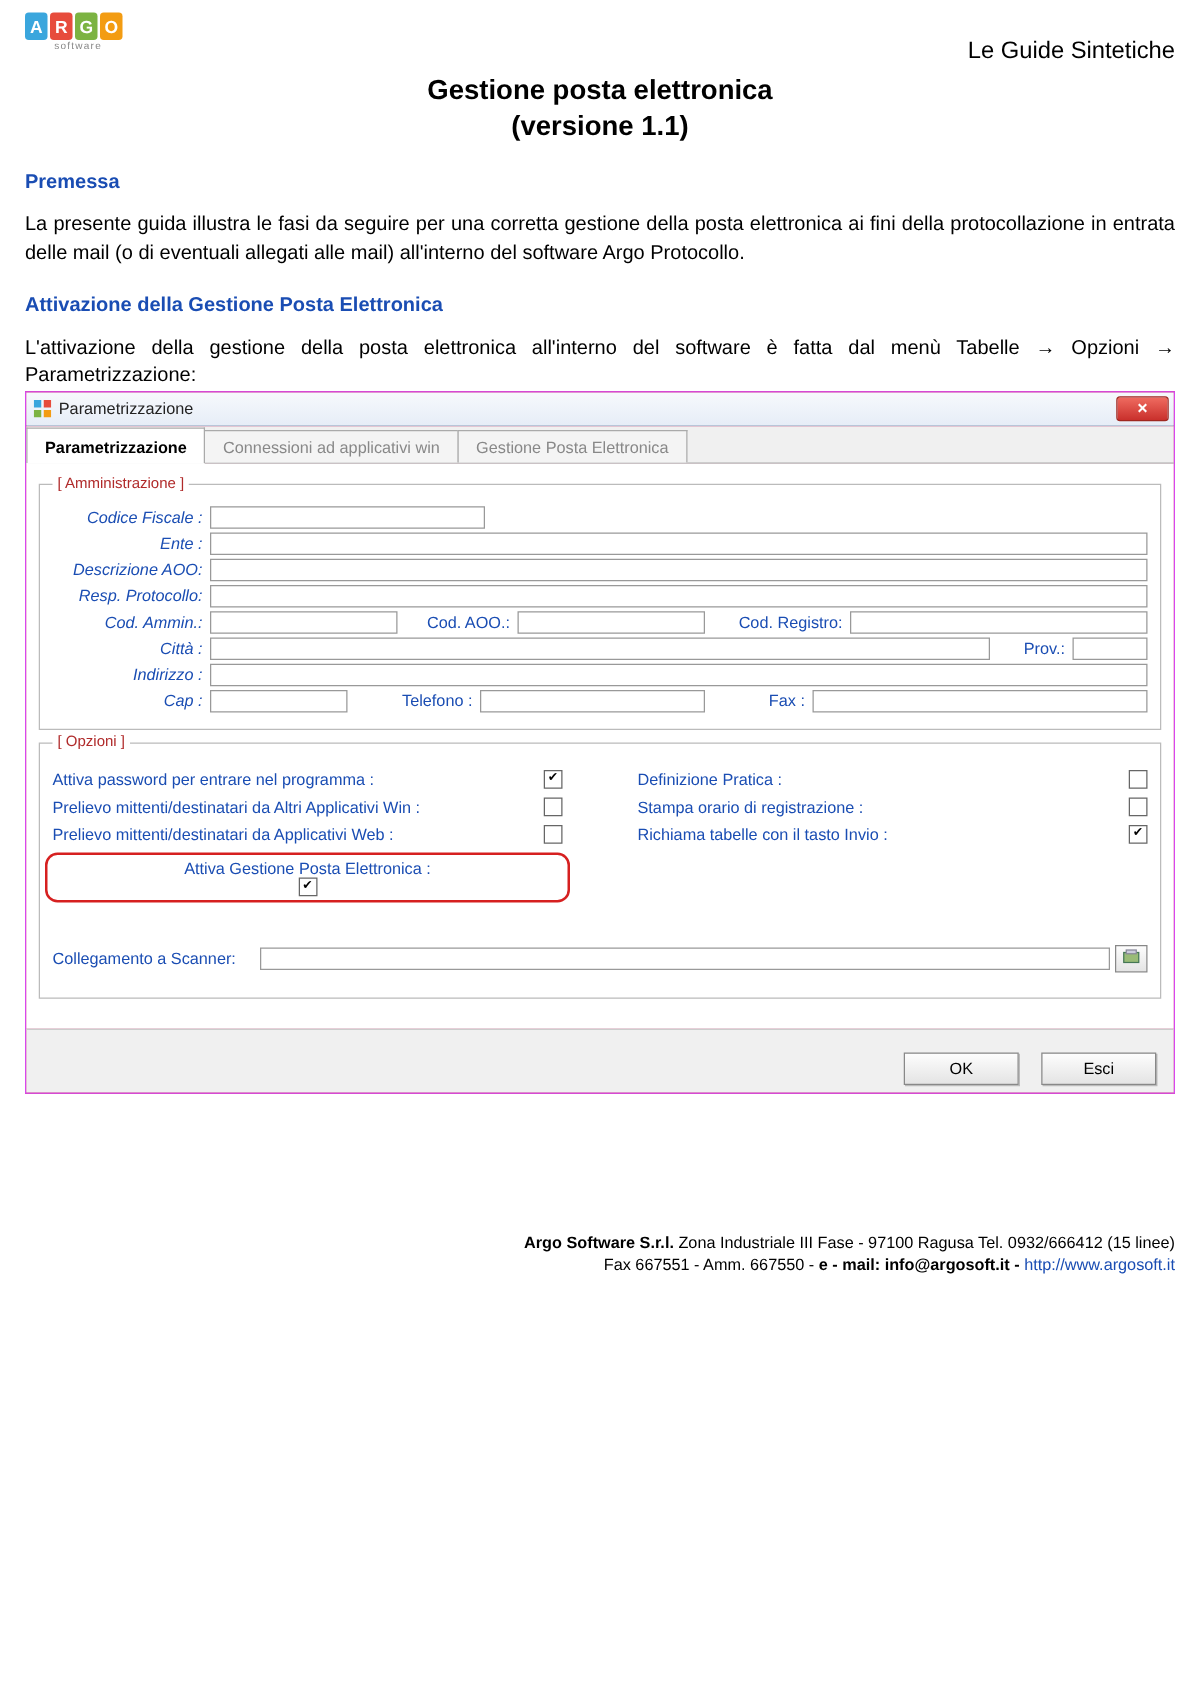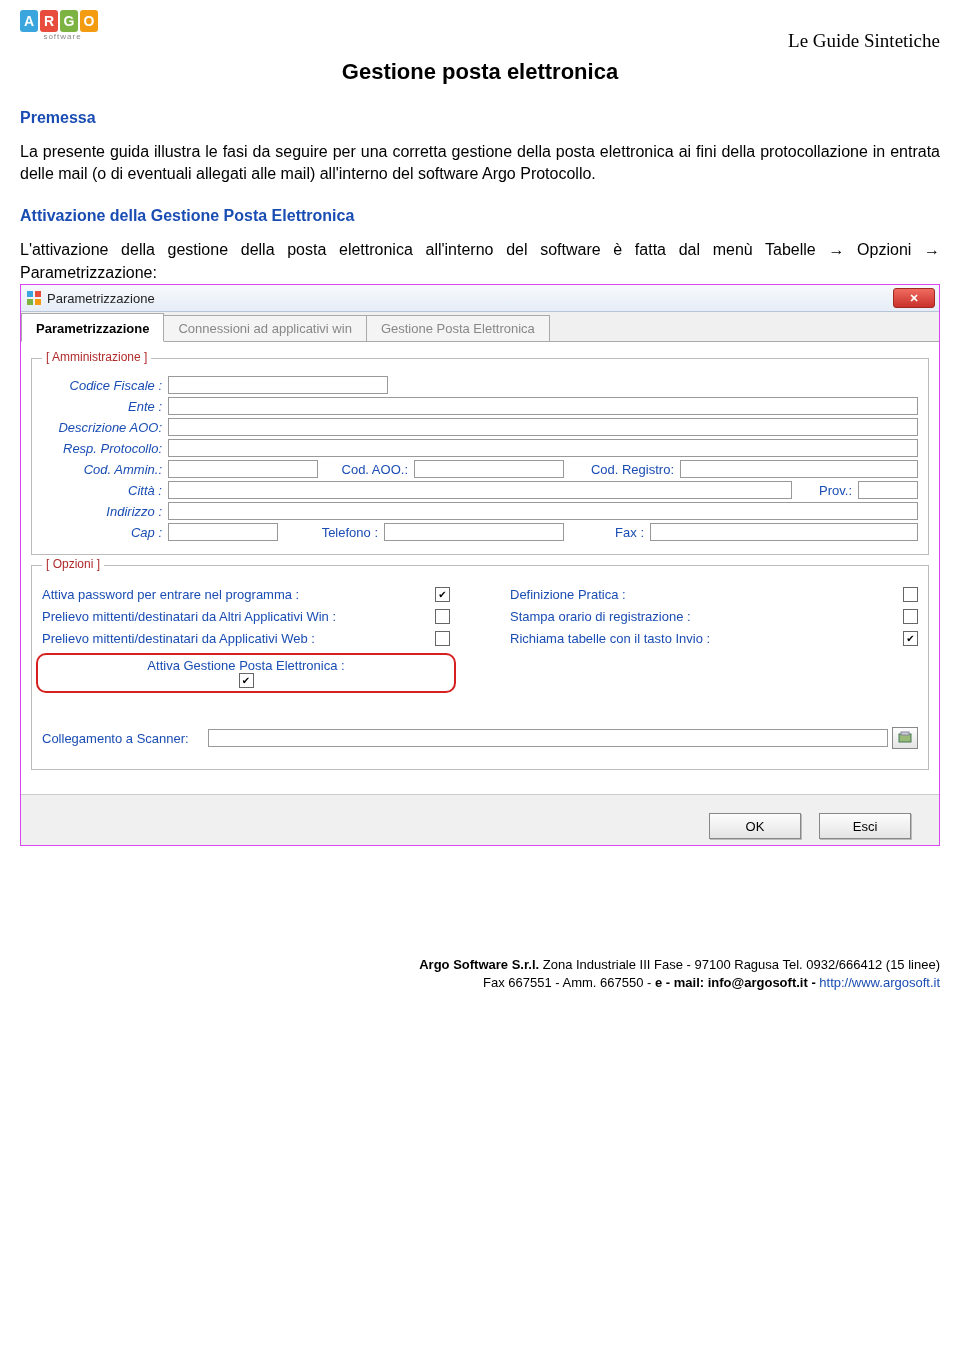--- a/index.html
+++ b/index.html
@@ -45,21 +45,20 @@
   .logo-sub {
     font-size: 8px;
     color: #888;
     text-align: center;
     letter-spacing: 1px;
   }
   .header-sub {
     font-size: 19px;
     color: #000;
     margin-top: 20px;
-    font-family: Liberation Serif, serif;
   }
   .doc-title {
     text-align: center;
     font-weight: bold;
     font-size: 22px;
     margin-top: 6px;
     line-height: 1.3;
   }
   .section-h {
     color: #1a4db3;
@@ -221,21 +220,21 @@
     width: 24px; height: 20px;
     border: 1px solid #888;
     background: linear-gradient(#fdfdfd,#e4e4e4);
     display:flex; align-items:center; justify-content:center;
     margin-left: 4px;
   }
   .dlg-buttons {
     display: flex;
     justify-content: flex-end;
     gap: 18px;
-    padding: 18px 28px 6px 0;
+    padding: 18px 14px 6px 0;
     background: #f0f0f0;
     border-top: 1px solid #ccc;
   }
   .dlg-btn {
     min-width: 90px;
     height: 24px;
     border: 1px solid #888;
     background: linear-gradient(#fdfdfd, #e4e4e4);
     font-size: 13px;
     display: flex;
@@ -265,20 +264,21 @@
         <span class="logo-block logo-g">G</span>
         <span class="logo-block logo-o">O</span>
       </div>
       <div class="logo-sub">software</div>
     </div>
     <div class="header-sub">Le Guide Sintetiche</div>
   </div>
 
   <div class="doc-title">
     <div>Gestione posta elettronica</div>
+    <div>(versione 1.1)</div>
   </div>
 
   <div class="section-h">Premessa</div>
   <div class="body-text">La presente guida illustra le fasi da seguire per una corretta gestione della posta elettronica ai fini della protocollazione in entrata delle mail (o di eventuali allegati alle mail) all'interno del software Argo Protocollo.</div>
 
   <div class="section-h">Attivazione della Gestione Posta Elettronica</div>
   <div class="body-text">L'attivazione della gestione della posta elettronica all'interno del software è fatta dal menù Tabelle → Opzioni → Parametrizzazione:</div>
 
   <div class="win">
     <div class="titlebar">

